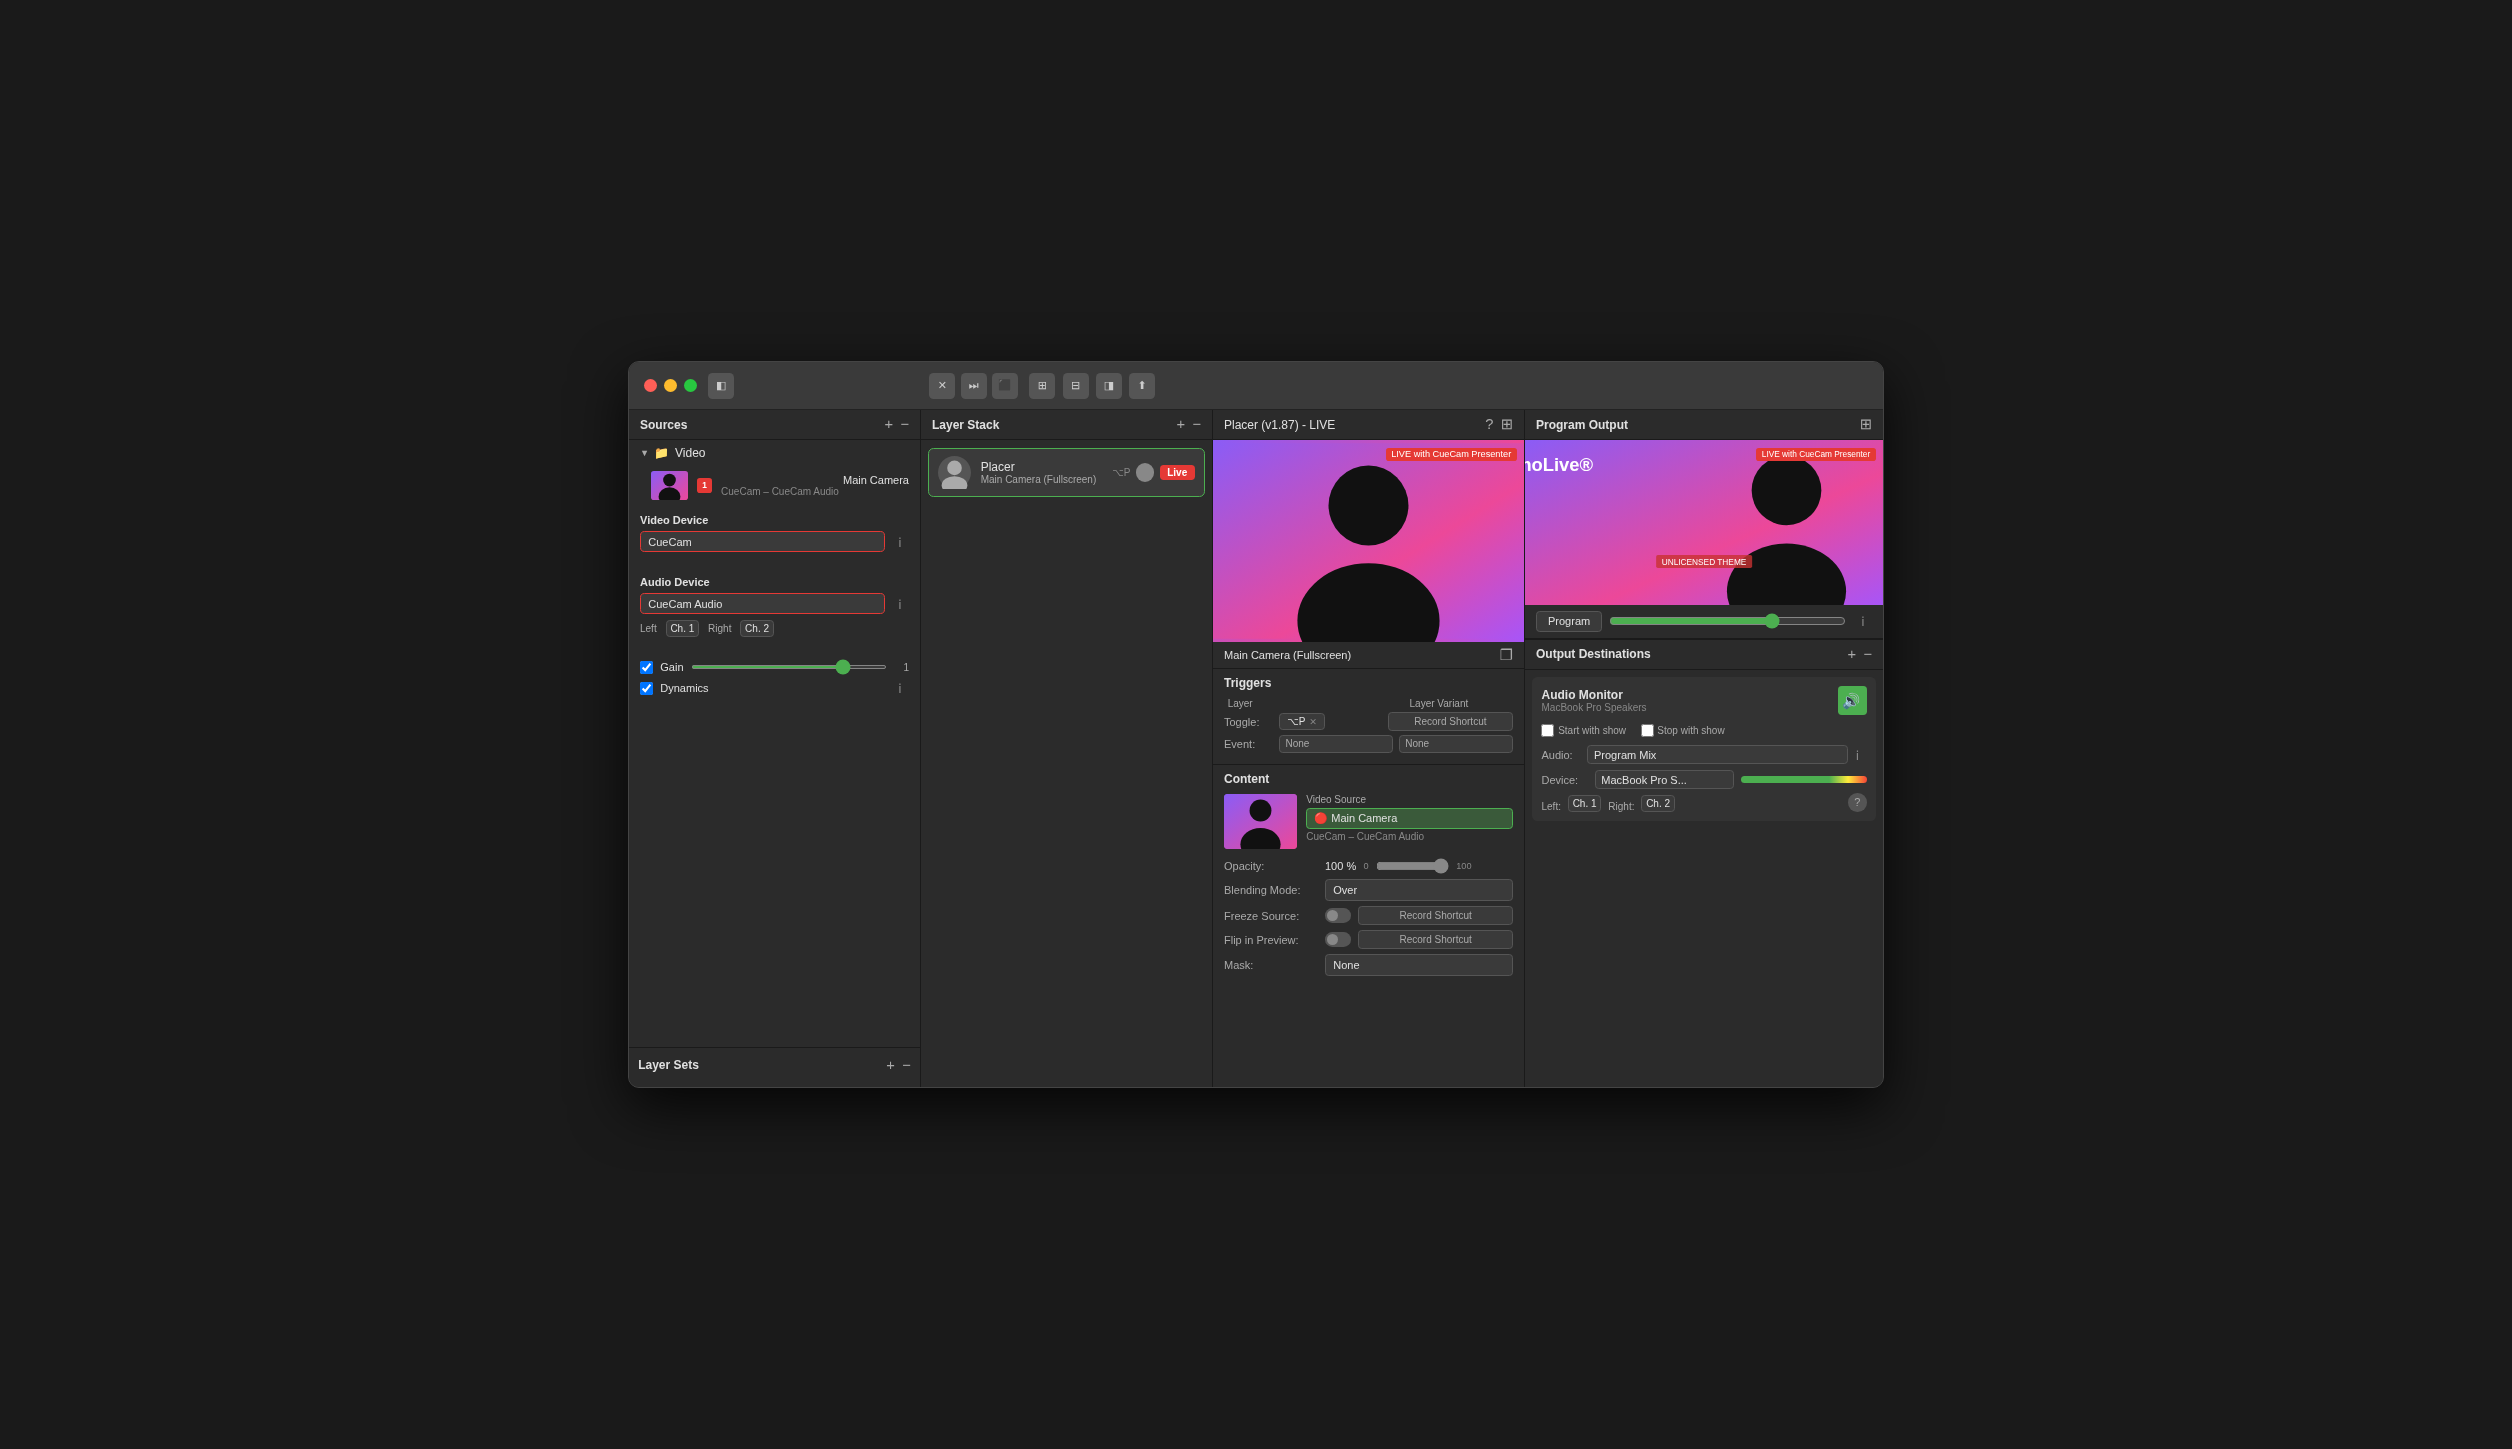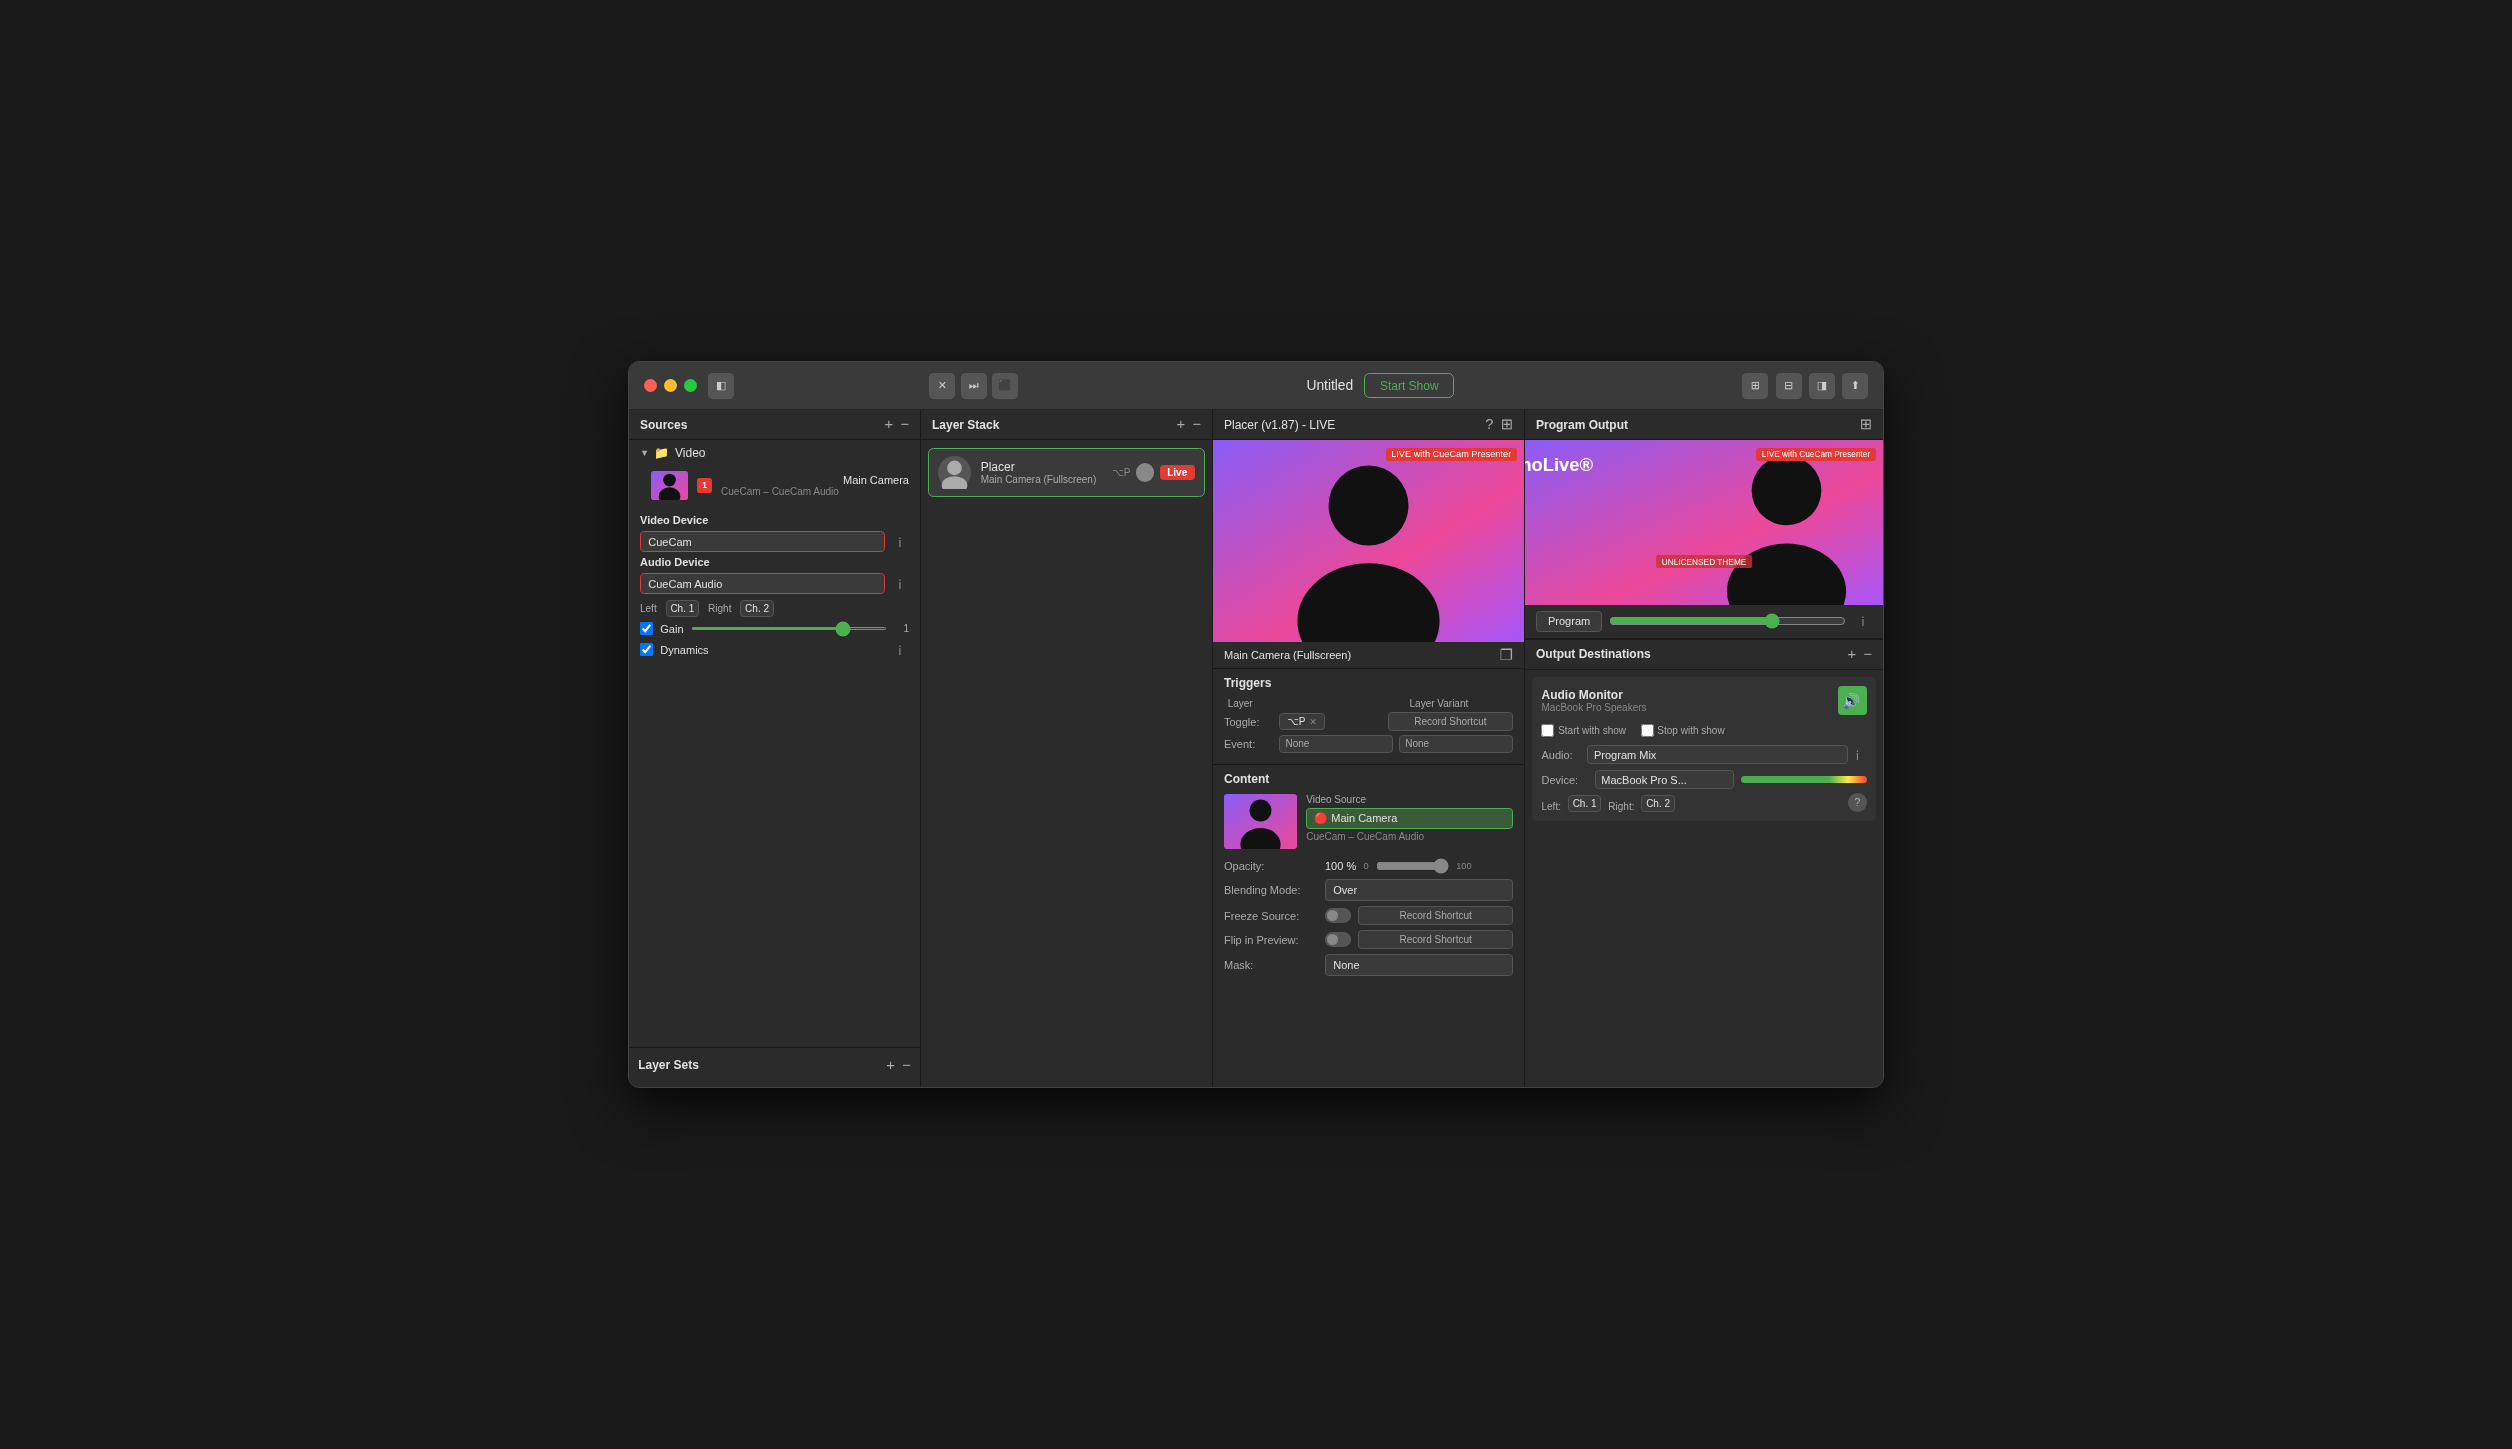--- a/index.html
+++ b/index.html
@@ -145,21 +145,21 @@
     }
     .source-info { flex: 1; }
     .source-name { color: #e0e0e0; font-size: 11px; font-weight: 500; text-align: right; }
     .source-sub { color: #888; font-size: 10px; }
     
     .settings-area {
       padding: 9.2px 11px;
       flex: 1;
       overflow-y: auto;
     }
-    .setting-group { margin-bottom: 4px; }
+    .setting-group { margin-bottom: 24px; }
     .setting-label { color: #e0e0e0; font-size: 11px; font-weight: 600; margin-bottom: 4.6px; }
     .select-row {
       display: flex;
       align-items: center;
       gap: 5.5px;
     }
     .styled-select {
       flex: 1;
       background: #3a3a3a;
       color: #e0e0e0;
@@ -652,24 +652,20 @@
     <div class="traffic-lights">
       <div class="tl tl-red"></div>
       <div class="tl tl-yellow"></div>
       <div class="tl tl-green"></div>
     </div>
     <button class="title-bar-btn">◧</button>
     <div style="display:flex;gap:5.5px;margin-left:184px;">
       <button class="title-bar-btn">✕</button>
       <button class="title-bar-btn">⏭</button>
       <button class="title-bar-btn">⬛</button>
-    </div>
-    <div class="title-center">
-      <span class="app-title">Untitled</span>
-      <button class="start-show-btn">Start Show</button>
     </div>
     <div class="title-right-btns">
       <button class="title-bar-btn">⊞</button>
       <button class="title-bar-btn">⊟</button>
       <button class="title-bar-btn">◨</button>
       <button class="title-bar-btn">⬆</button>
     </div>
   </div>
 
   <div class="main-layout">

